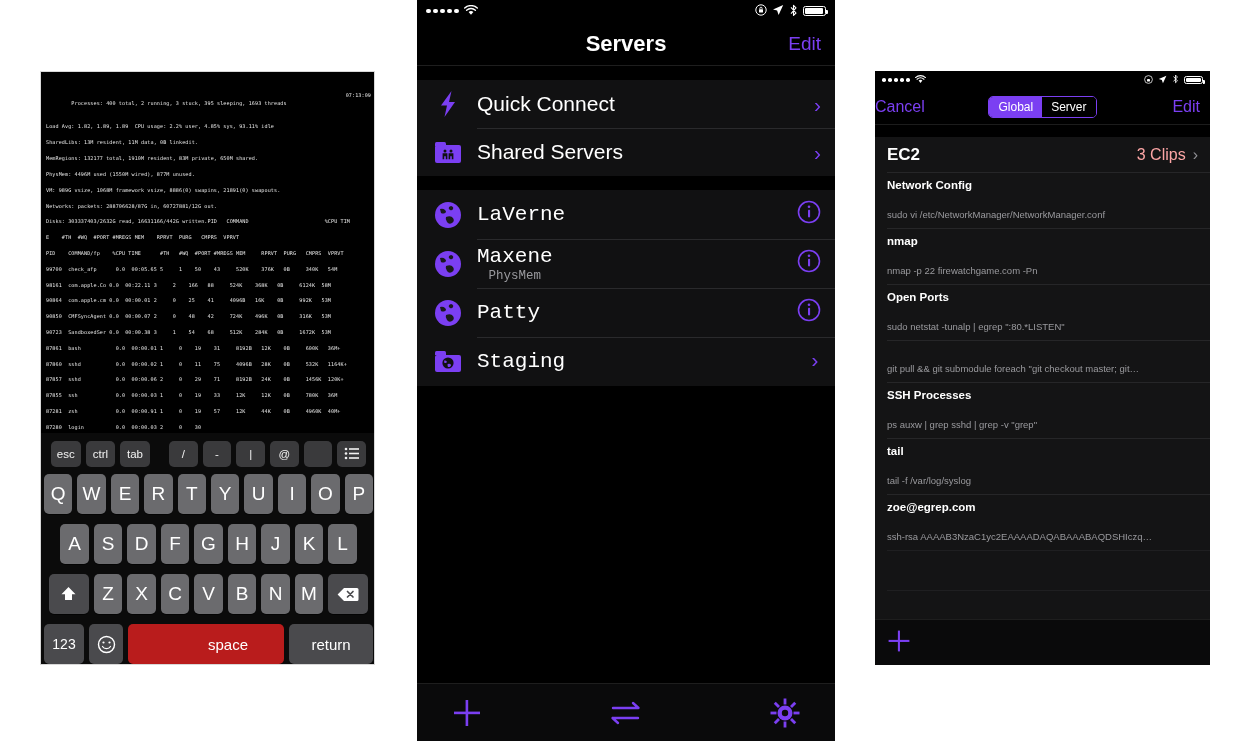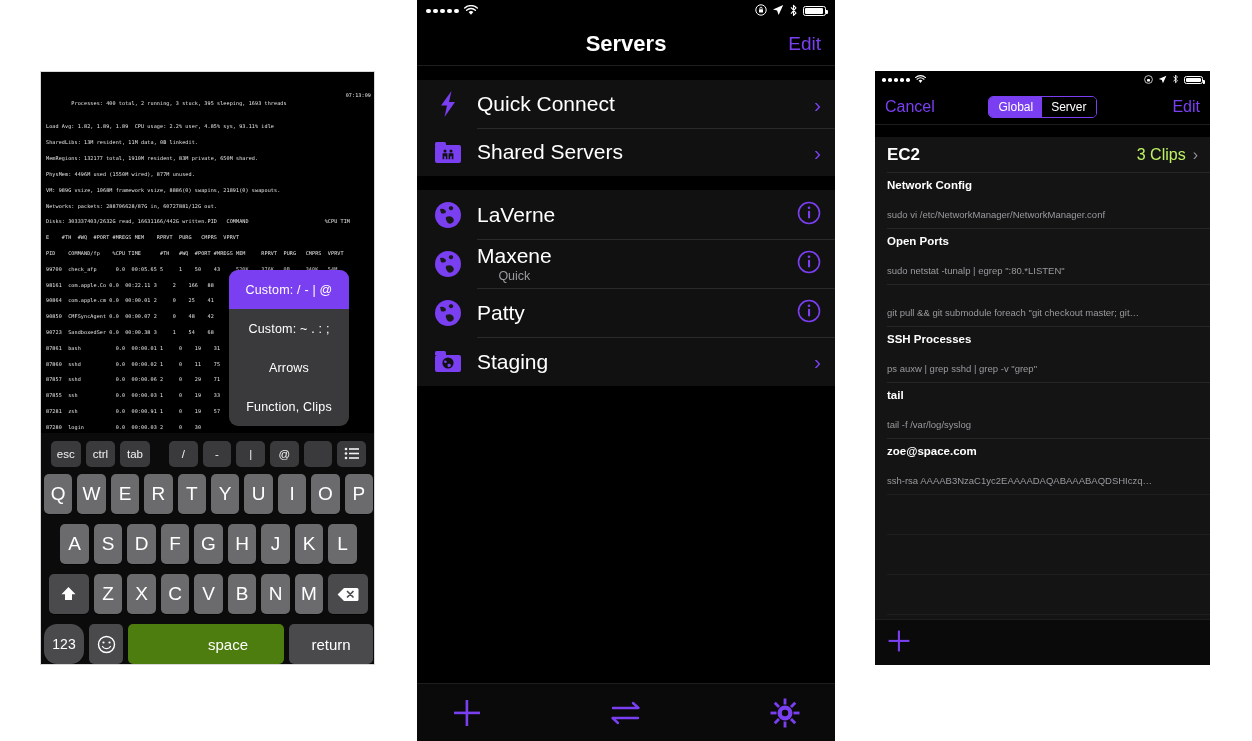--- a/index.html
+++ b/index.html
@@ -33,23 +33,23 @@
   .kt.list{width:31px; margin-left:auto;}
   .kbd-rows { padding:0 3px; }
   .krow { display:flex; justify-content:center; gap:5px; margin-bottom:10px; }
   .key { background:#6b6b6e; color:#fff; border-radius:5px; height:40px; width:28.5px;
          display:flex; align-items:center; justify-content:center;
          font-size:19px; font-weight:400; box-shadow:0 1px 0 rgba(0,0,0,.6); }
   .krow.r2 { padding:0 14px; }
   .krow.r3 .key.wide { width:40px; background:#4a4a4d; font-size:15px; }
   .krow.r4 { gap:5px; }
   .krow.r4 .key { height:40px; }
-  .k123{width:40px;background:#4a4a4d;font-size:14px;border-radius:13px;}
+  .k123{width:40px;background:#4a4a4d;font-size:14px;}
   .kemoji{width:34px;background:#4a4a4d;font-size:16px;}
-  .kspace{flex:1;background:#4d7c0f;font-size:15px;padding-left:44px;}
+  .kspace{flex:1;background:#b91c1c;font-size:15px;padding-left:44px;}
   .kreturn{width:84px;background:#4a4a4d;font-size:15px;}
 
   
   .popup {
     position:absolute; left:188px; top:198px; width:120px;
     background:#3a3a3c; border-radius:9px; overflow:hidden;
     box-shadow:0 2px 8px rgba(0,0,0,.7);
   }
   .popup .pitem {
     height:39px; display:flex; align-items:center; justify-content:center;
@@ -90,21 +90,21 @@
   }
   .row + .row::before {
     content:""; position:absolute; left:60px; right:0; top:0; height:1px; background:#2a2a2c;
   }
   .row .ico { width:34px; display:flex; align-items:center; justify-content:center; margin-right:12px; }
   .row .lbl { color:#fff; font-size:21px; font-weight:400; }
   .row .sub { color:#9a9a9e; font-size:12.5px; margin-top:1px; }
   .row .txtcol{ display:flex; flex-direction:column; justify-content:center;}
   .row .acc { margin-left:auto; color:#7b3ff2; font-size:21px; line-height:1; }
   .row .info { margin-left:auto; }
-  .row.tall { height:49px; }
+  .row.tall { height:49px;font-family:Liberation Mono, monospace; }
 
   .folder-ico { width:26px; height:21px; position:relative; }
   .folder-ico .tab { position:absolute; left:0; top:0; width:11px; height:4px; background:#7b3ff2; border-radius:1.5px 1.5px 0 0; }
   .folder-ico .body { position:absolute; left:0; top:3.5px; width:26px; height:17.5px; background:#7b3ff2; border-radius:2px; }
 
   .bottombar {
     position:absolute; left:0; bottom:0; width:418px; height:58px; background:#0a0a0b;
     border-top:1px solid #1e1e1e; display:flex; align-items:center;
   }
   .bottombar .bb { color:#7b3ff2; display:flex; align-items:center; justify-content:center; }
@@ -116,31 +116,31 @@
   .right-phone {
     position:absolute; left:875px; top:71px; width:335px; height:594px;
     background:#000; overflow:hidden;
   }
   .rp-status { height:18px; display:flex; align-items:center; padding:0 7px; color:#fff; font-size:8.5px; position:relative; background:#000;}
   .rp-status .sb-dot{width:3.6px;height:3.6px;}
   .rp-status .sb-time{font-size:9px;}
   .rp-status .batt{width:19px;height:8.5px;}
   .rp-status .batt i{width:15px;}
   .rp-nav { height:36px; display:flex; align-items:center; position:relative; background:#000; border-bottom:1px solid #1c1c1c;}
-  .rp-nav .lbtn{ position:absolute; left:10px; color:#7b3ff2; font-size:16px;}
+  .rp-nav .lbtn{ position:absolute; left:0; color:#7b3ff2; font-size:16px;}
   .rp-nav .rbtn{ position:absolute; right:10px; color:#7b3ff2; font-size:16px;}
   .seg { margin:16px auto; display:flex; border:1px solid #7b3ff2; border-radius:5px; overflow:hidden; height:22px;}
   .seg div{ padding:0 9px; display:flex; align-items:center; font-size:12px; }
   .seg .on{ background:#7b3ff2; color:#fff;}
   .seg .off{ background:#000; color:#fff;}
 
   .rp-gap{height:12px;background:#000;}
   .rp-hdrrow{ background:#141415; height:35px; display:flex; align-items:center; padding:12px 12px;}
   .rp-hdrrow .t{ color:#fff; font-size:17px; font-weight:700;}
-  .rp-hdrrow .c{ margin-left:auto; color:#bef264; font-size:16px;}
+  .rp-hdrrow .c{ margin-left:auto; color:#fca5a5; font-size:16px;}
   .rp-hdrrow .chev{ color:#8e8e93; font-size:16px; margin-left:7px;}
 
   .clip { background:#141415; padding:6px 12px 7px 12px; position:relative; }
   .clip::before{content:"";position:absolute;left:12px;right:0;top:0;height:1px;background:#262628;}
   .clip .ct{ color:#fff; font-size:11.5px; font-weight:700; line-height:14px;}
   .clip .cs{ color:#9a9a9e; font-size:9.5px; line-height:13px; margin-top:16px;
              white-space:nowrap; overflow:hidden; text-overflow:ellipsis; }
   .clip-empty{ background:#141415; height:40px; position:relative;}
   .clip-empty::before{content:"";position:absolute;left:12px;right:0;top:0;height:1px;background:#1f1f21;}
 
@@ -190,34 +190,20 @@
 
 
 
 
 
 
 
 
     </div>
 
-    <div class="popup">
-      <div class="pitem sel">
-        <span>Custom:  / - | @</span>
-      </div>
-      <div class="pitem">
-        <span>Custom:  ~ . : ;</span>
-      </div>
-      <div class="pitem">
-        <span>Arrows</span>
-      </div>
-      <div class="pitem">
-        <span>Function, Clips</span>
-      </div>
-    </div>
 
     <div class="kbd">
       <div class="kbd-toolbar">
         <div class="kt w-esc">
             <span>esc</span>
           </div>
         <div class="kt w-ctrl">
             <span>ctrl</span>
           </div>
         <div class="kt w-tab">
@@ -468,21 +454,21 @@
       </div>
       <div class="row tall">
         <div class="ico">
           <svg width="28" height="28" viewBox="0 0 28 28" aria-hidden="true">
             <circle cx="14" cy="14" r="13" fill="#7b3ff2"></circle>
             <path d="M6 8 q3 -1 5 1 q2 2 0 3 q-2 1 -4 0 Z M17 5 q3 1 2 3 q-1 2 -3 1 q-2 -1 -1 -3 Z M12 16 q5 -2 7 1 q2 3 -1 5 q-3 2 -5 -1 q-2 -3 -1 -5 Z" fill="#1a1a1c"></path>
           </svg>
         </div>
         <div class="txtcol">
           <div class="lbl">Maxene</div>
-          <div class="sub">Quick</div>
+          <div class="sub">PhysMem</div>
         </div>
         <div class="info">
           <svg width="24" height="24" viewBox="0 0 24 24" aria-hidden="true">
             <circle cx="12" cy="12" r="10.5" fill="none" stroke="#7b3ff2" stroke-width="1.6"></circle>
             <circle cx="12" cy="6.8" r="1.3" fill="#7b3ff2"></circle>
             <rect x="11" y="9.8" width="2.1" height="7.6" rx="0.8" fill="#7b3ff2"></rect>
           </svg>
         </div>
       </div>
       <div class="row tall">
@@ -611,36 +597,40 @@
       <div class="c">3 Clips</div>
       <div class="chev">›</div>
     </div>
 
     <div>
       <div class="clip">
         <div class="ct">Network Config</div>
         <div class="cs">sudo vi /etc/NetworkManager/NetworkManager.conf</div>
       </div>
       <div class="clip">
+        <div class="ct">nmap</div>
+        <div class="cs">nmap -p 22 firewatchgame.com -Pn</div>
+      </div>
+      <div class="clip">
         <div class="ct">Open Ports</div>
         <div class="cs">sudo netstat -tunalp | egrep ":80.*LISTEN"</div>
       </div>
       <div class="clip">
         <div class="cs">git pull &amp;&amp; git submodule foreach "git checkout master; git…</div>
       </div>
       <div class="clip">
         <div class="ct">SSH Processes</div>
         <div class="cs">ps auxw | grep sshd | grep -v "grep"</div>
       </div>
       <div class="clip">
         <div class="ct">tail</div>
         <div class="cs">tail -f /var/log/syslog</div>
       </div>
       <div class="clip">
-        <div class="ct">zoe@space.com</div>
+        <div class="ct">zoe@egrep.com</div>
         <div class="cs">ssh-rsa AAAAB3NzaC1yc2EAAAADAQABAAABAQDSHIczq…</div>
       </div>
       <div class="clip-empty"></div>
       <div class="clip-empty"></div>
       <div class="clip-empty"></div>
       <div class="clip-empty"></div>
     </div>
 
     <div class="rp-bottom">
       <div class="pl">

